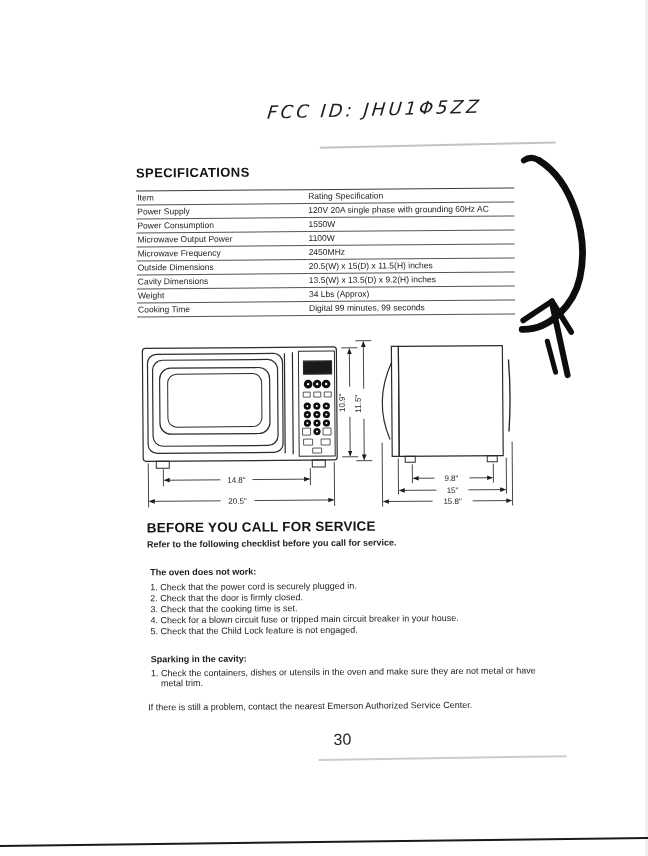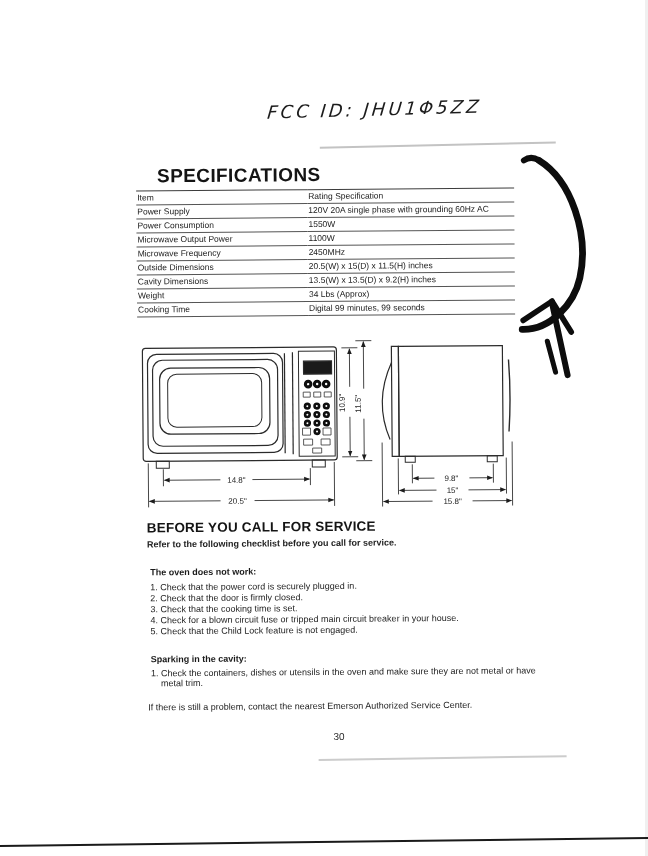--- a/index.html
+++ b/index.html
@@ -15,21 +15,21 @@
     font-family:"DejaVu Sans", sans-serif; font-style:italic;
     font-size:18px; letter-spacing:3px; color:#1c1c1c; white-space:nowrap;
     transform:skewX(-7deg) rotate(-1.2deg);
   }
   .pencil-line { position:absolute; background:#c3c3c3; height:1.5px; }
   .pencil-1 { left:322px; top:145px; width:236px; transform:rotate(-0.8deg); }
   .pencil-2 { left:316px; top:758px; width:248px; transform:rotate(-0.4deg); background:#cccccc; }
 
   .specs-title {
     position:absolute; left:138px; top:164px;
-    font-size:19px; font-weight:bold; letter-spacing:0.4px; color:#141414;margin-left:21px;
+    font-size:13px; font-weight:bold; letter-spacing:0.4px; color:#141414;
   }
   table.specs {
     position:absolute; left:138px; top:189px; width:378px;
     border-collapse:collapse; border-top:1.5px solid #3c3c3c;
   }
   table.specs td {
     font-size:8.5px; line-height:9px; padding:2px 0 2px 1px;
     border-bottom:1px solid #555; color:#222; vertical-align:bottom;
   }
   table.specs td.c1 { width:170px; }
@@ -42,21 +42,21 @@
   .service h1 { margin:0; font-size:13.5px; font-weight:bold; letter-spacing:0.2px; color:#141414; }
   .service .intro { margin-top:4px; font-size:9px; font-weight:bold; color:#222; }
   .service h2 { margin:0; margin-top:18px; font-size:9px; font-weight:bold; color:#1a1a1a; padding-left:3px; }
   .service .list { margin-top:5px; padding-left:3px; }
   .service .li { font-size:9px; line-height:10.5px; color:#242424; padding-left:10px; text-indent:-10px; }
   .service .li + .li { margin-top:0.5px; }
   .service .spark h2 { margin-top:17px; }
   .service .spark .list { margin-top:4px; }
   .service .closing { margin-top:13px; font-size:9px; color:#242424; }
 
-  .page-number { position:absolute; left:331px; top:731px; font-size:10px; color:#2a2a2a; }
+  .page-number { position:absolute; left:331px; top:731px; font-size:16px; color:#2a2a2a; }
 
   .scan-bottom-line {
     position:absolute; left:-6px; top:841px; width:662px; height:2.2px;
     background:#1a1a1a; transform:rotate(-0.7deg);
   }
   .scan-right-edge { position:absolute; right:0; top:0; width:3px; height:100%; background:#f0f0f0; }
 
   svg text { font-family:"Liberation Sans", sans-serif; fill:#222; }
 </style>
 </head>

